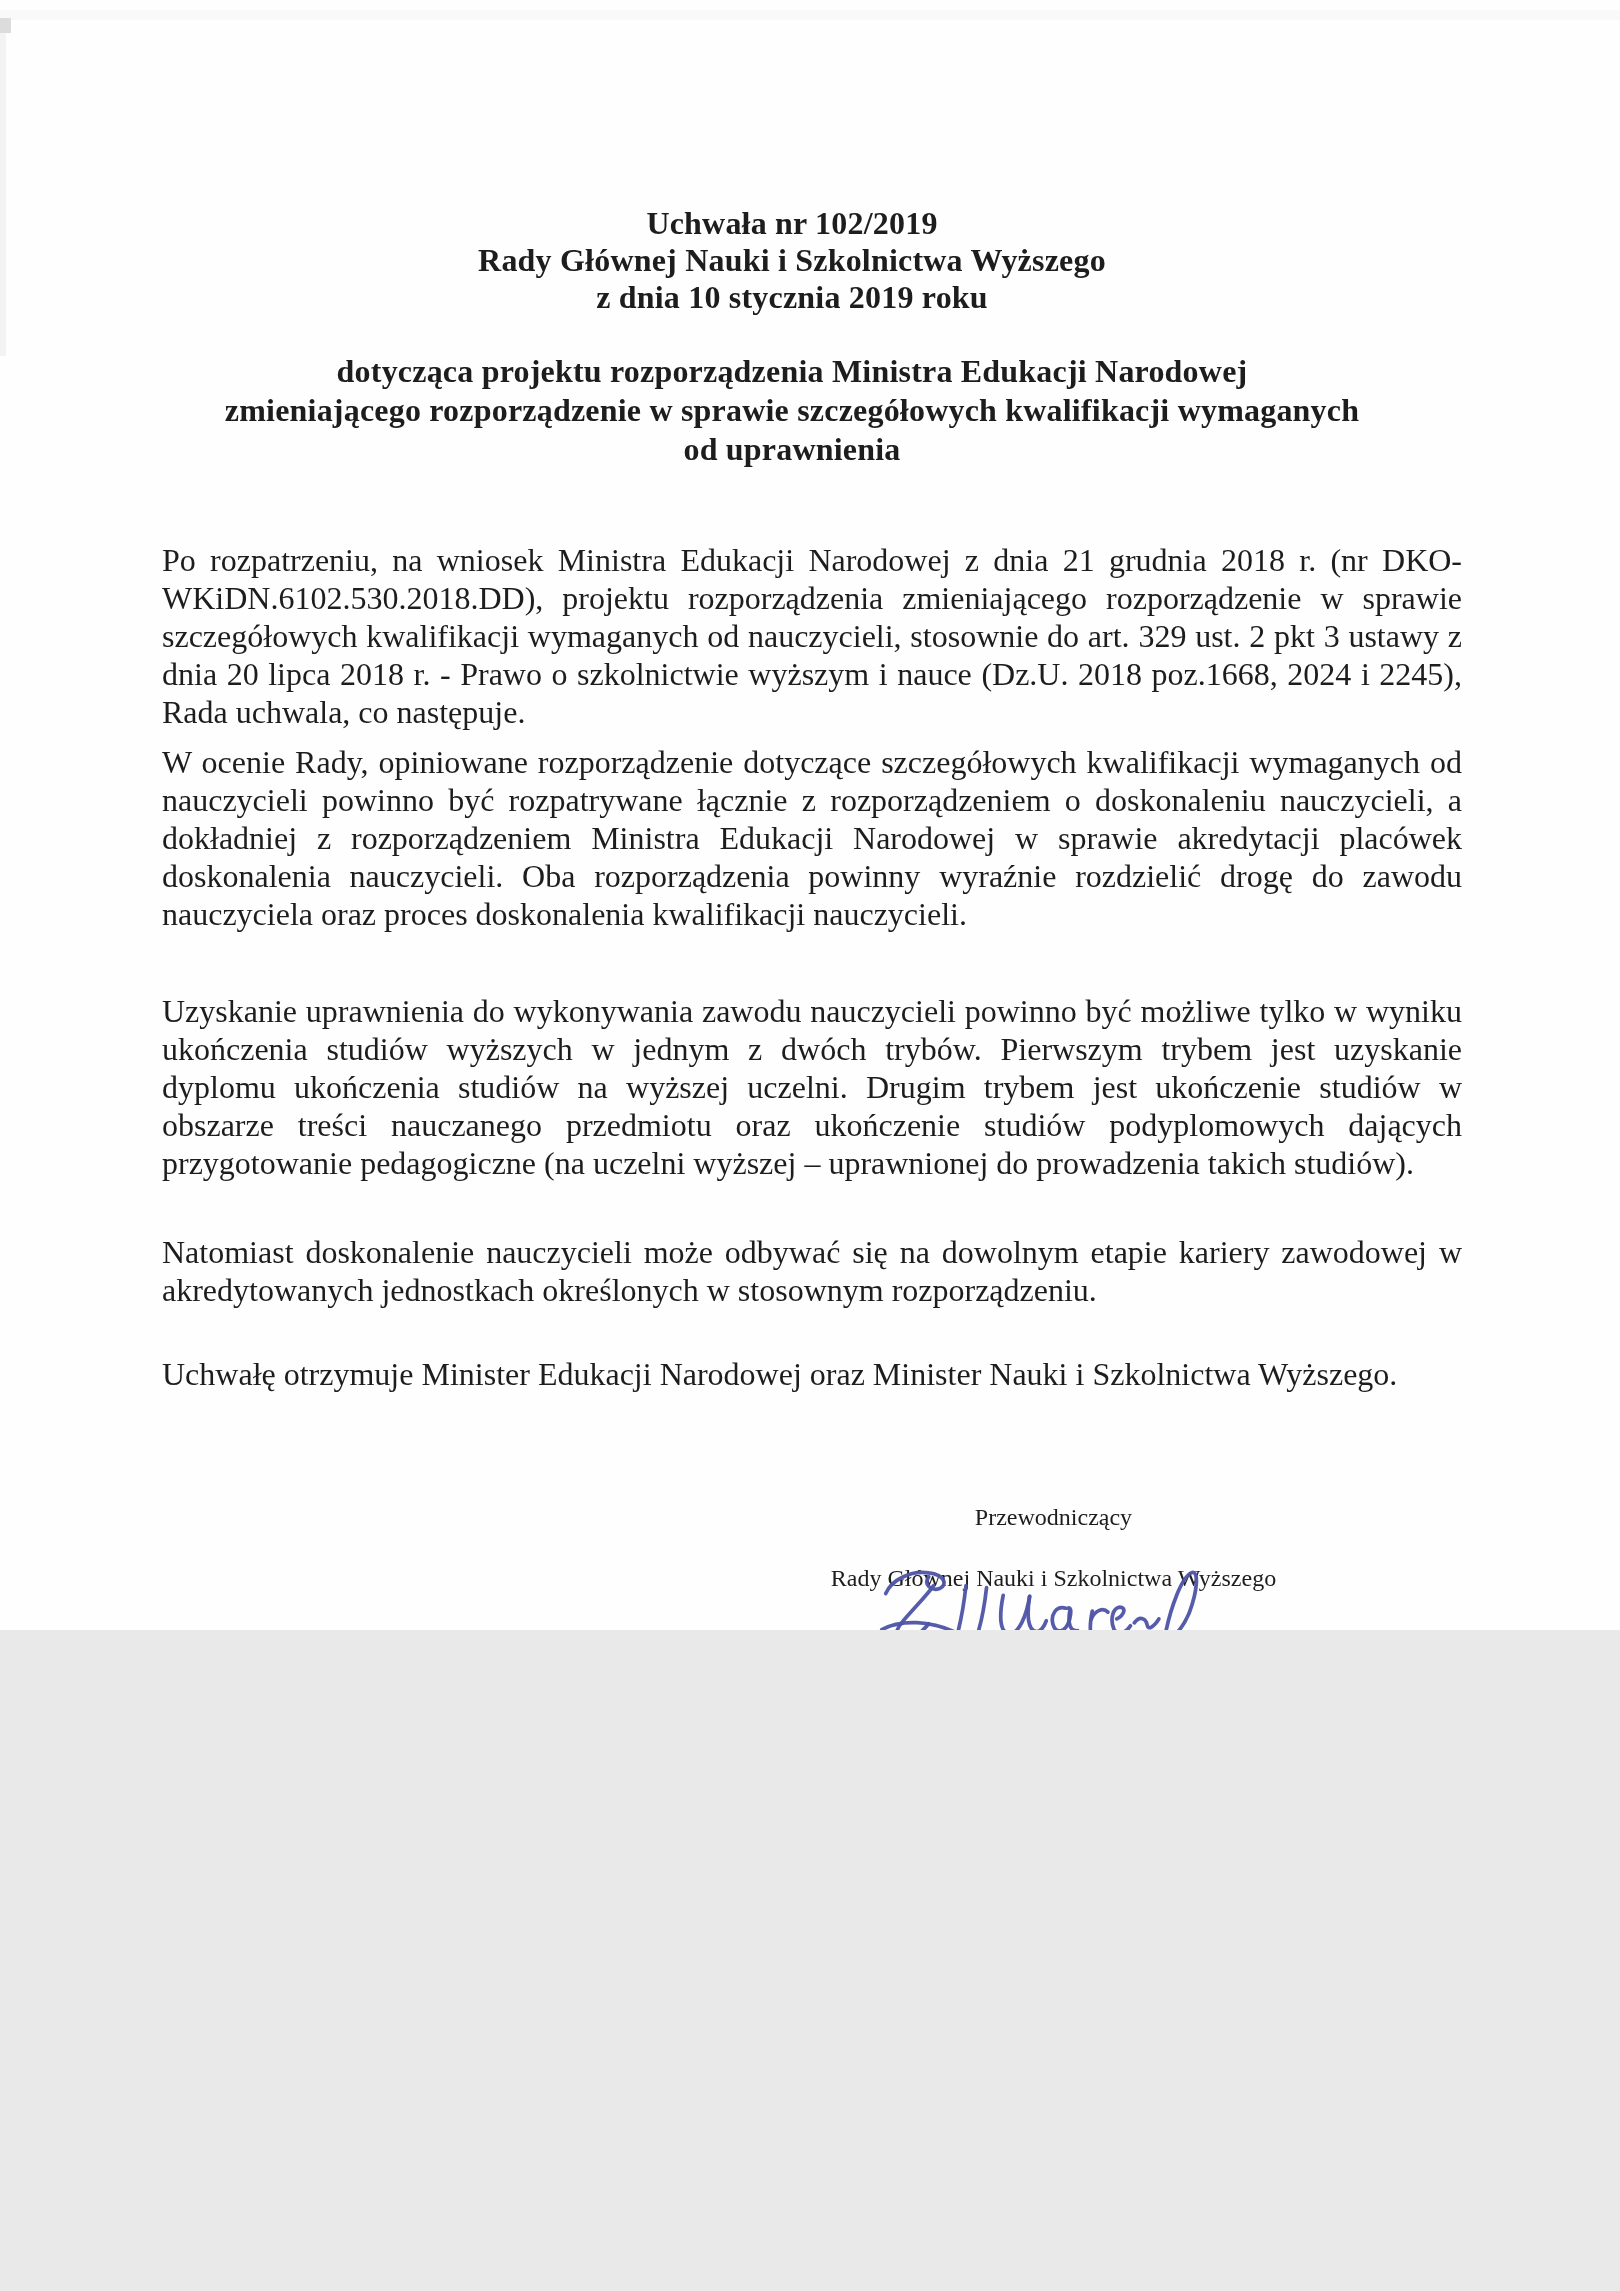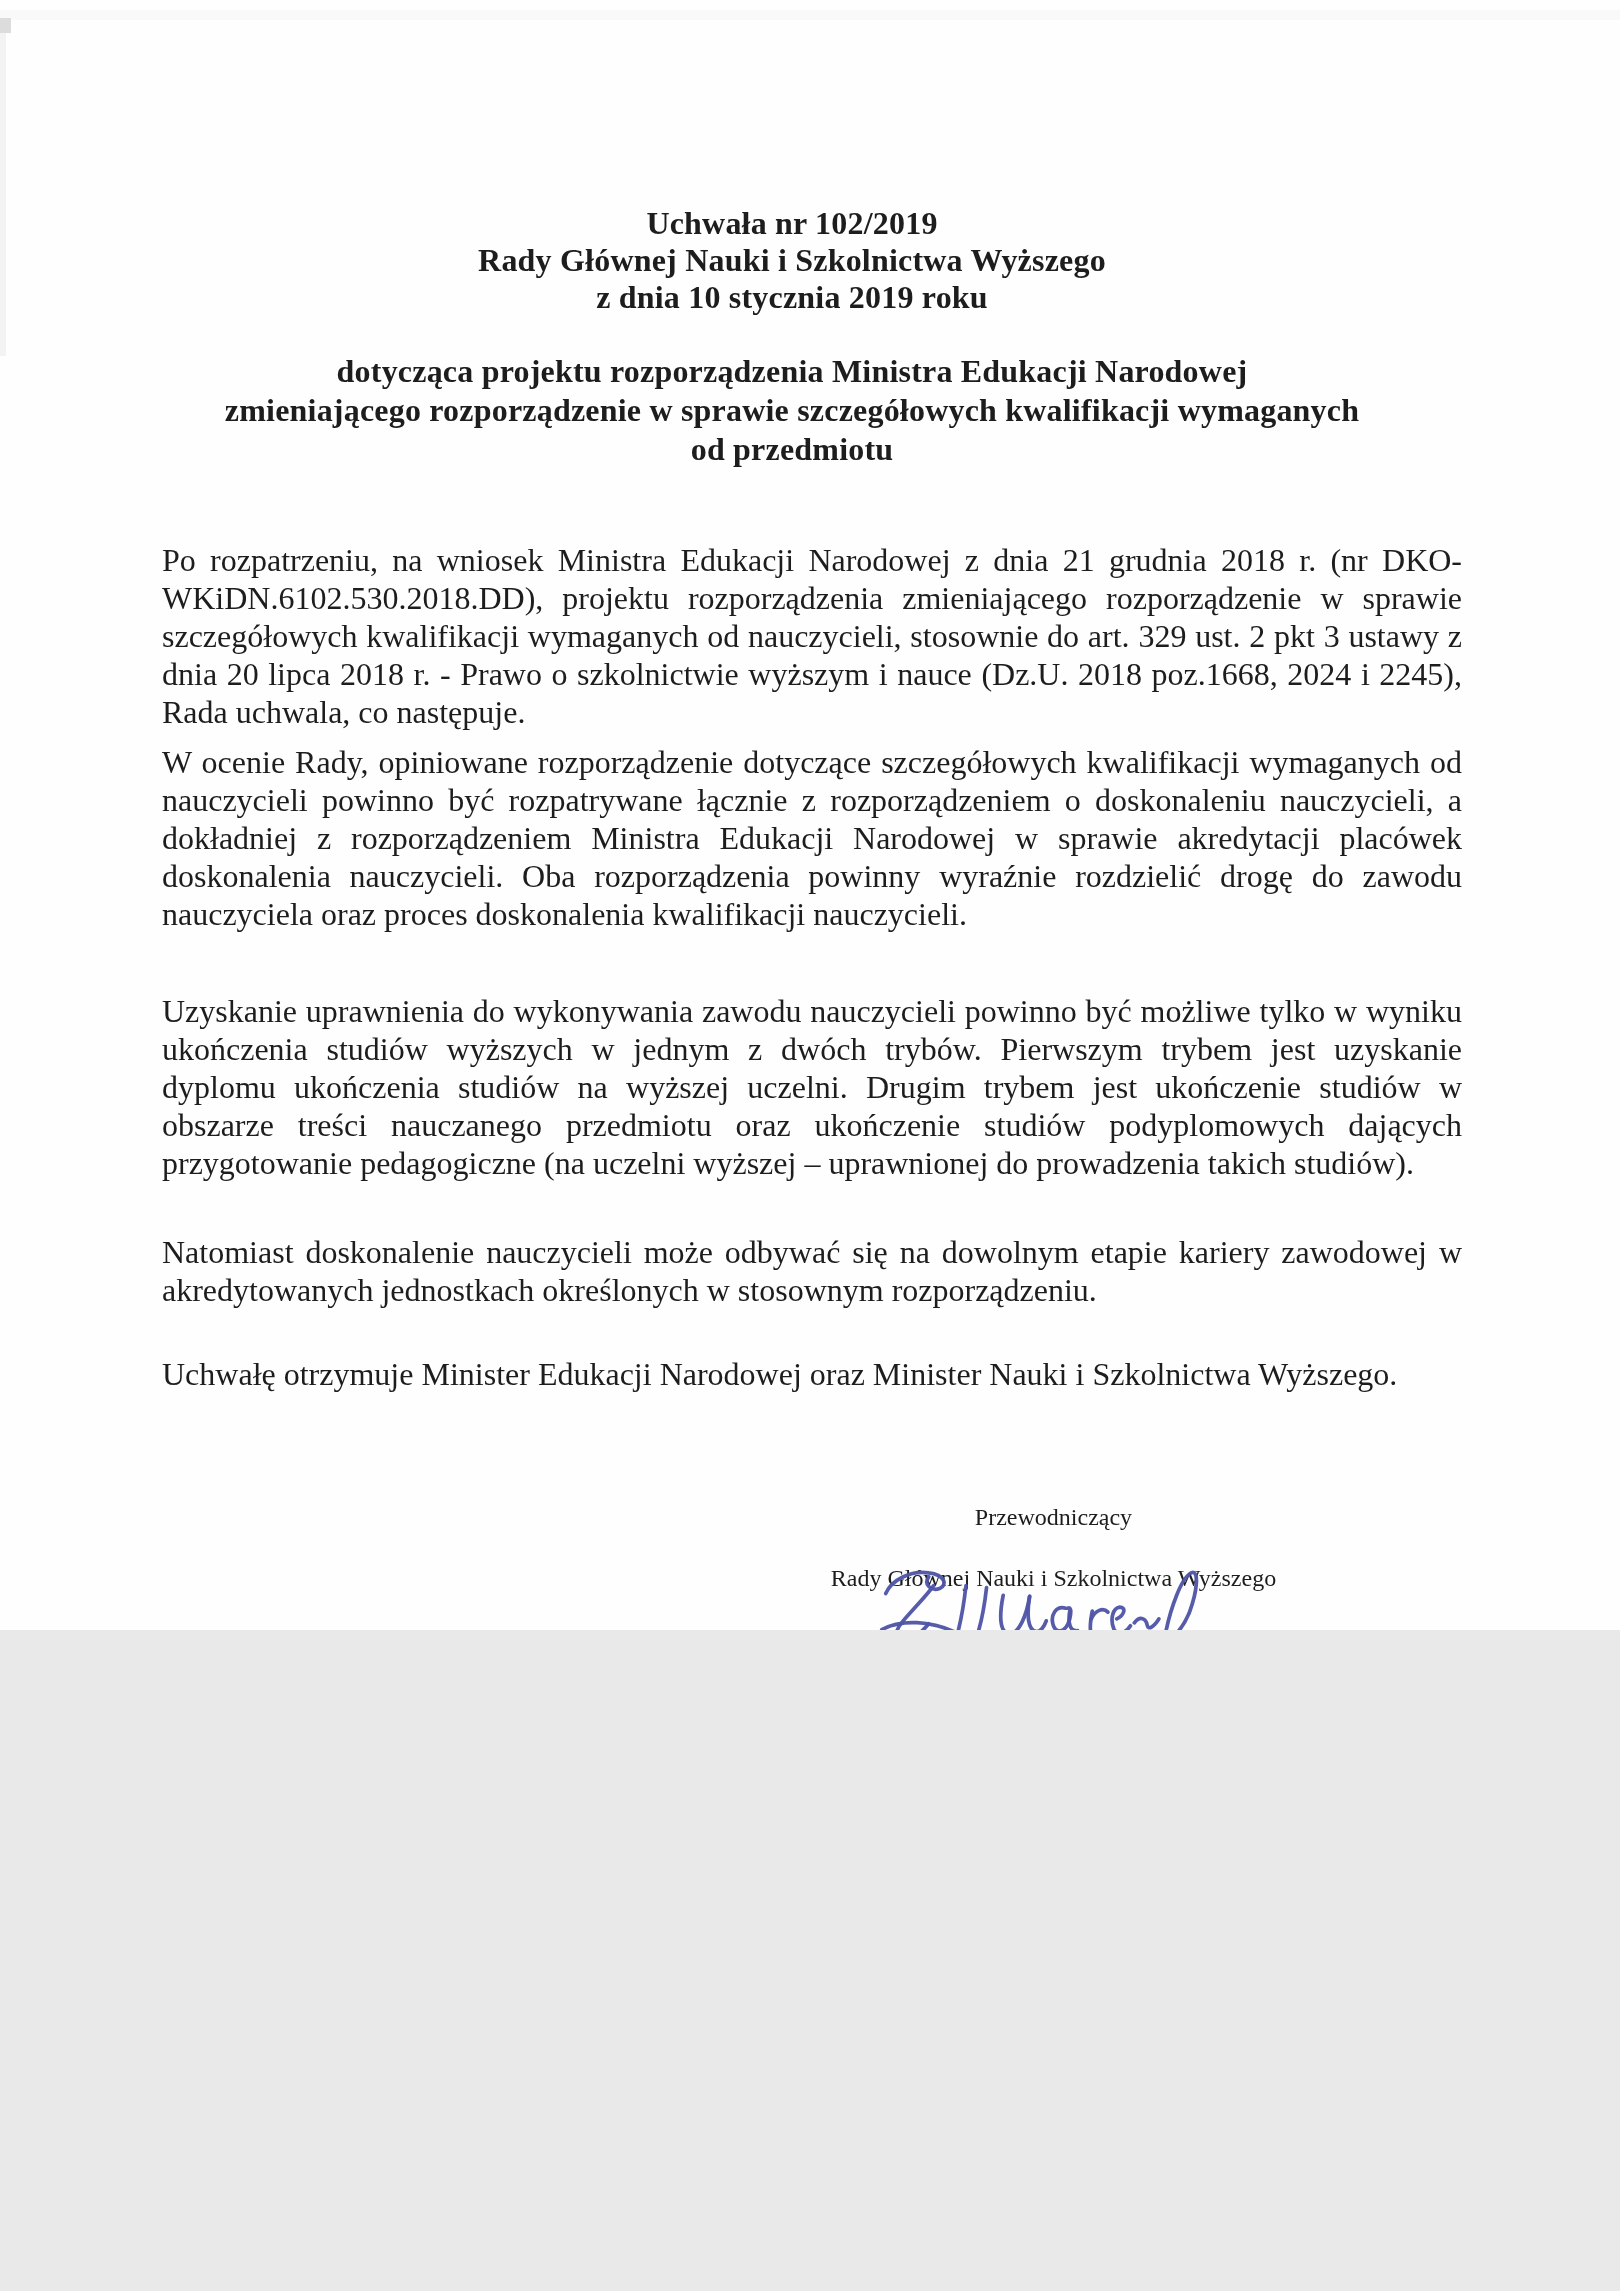--- a/index.html
+++ b/index.html
@@ -89,21 +89,21 @@
 
   <header class="centered-block title-block">
     <div>Uchwała nr 102/2019</div>
     <div>Rady Głównej Nauki i Szkolnictwa Wyższego</div>
     <div>z dnia 10 stycznia 2019 roku</div>
   </header>
 
   <section class="centered-block subject-block">
     <div>dotycząca projektu rozporządzenia Ministra Edukacji Narodowej</div>
     <div>zmieniającego rozporządzenie w sprawie szczegółowych kwalifikacji wymaganych</div>
-    <div>od przedmiotu</div>
+    <div>od uprawnienia</div>
   </section>
 
   <p class="para p1">Po rozpatrzeniu, na wniosek Ministra Edukacji Narodowej z dnia 21 grudnia 2018 r. (nr DKO-WKiDN.6102.530.2018.DD), projektu rozporządzenia zmieniającego rozporządzenie w sprawie szczegółowych kwalifikacji wymaganych od nauczycieli, stosownie do art. 329 ust. 2 pkt 3 ustawy z dnia 20 lipca 2018 r. - Prawo o szkolnictwie wyższym i nauce (Dz.U. 2018 poz.1668, 2024 i 2245), Rada uchwala, co następuje.</p>
   <p class="para p2">W ocenie Rady, opiniowane rozporządzenie dotyczące szczegółowych kwalifikacji wymaganych od nauczycieli powinno być rozpatrywane łącznie z rozporządzeniem o doskonaleniu nauczycieli, a dokładniej z rozporządzeniem Ministra Edukacji Narodowej w sprawie akredytacji placówek doskonalenia nauczycieli. Oba rozporządzenia powinny wyraźnie rozdzielić drogę do zawodu nauczyciela oraz proces doskonalenia kwalifikacji nauczycieli.</p>
   <p class="para p3">Uzyskanie uprawnienia do wykonywania zawodu nauczycieli powinno być możliwe tylko w wyniku ukończenia studiów wyższych w jednym z dwóch trybów. Pierwszym trybem jest uzyskanie dyplomu ukończenia studiów na wyższej uczelni. Drugim trybem jest ukończenie studiów w obszarze treści nauczanego przedmiotu oraz ukończenie studiów podyplomowych dających przygotowanie pedagogiczne (na uczelni wyższej – uprawnionej do prowadzenia takich studiów).</p>
   <p class="para p4">Natomiast doskonalenie nauczycieli może odbywać się na dowolnym etapie kariery zawodowej w akredytowanych jednostkach określonych w stosownym rozporządzeniu.</p>
   <p class="para p5">Uchwałę otrzymuje Minister Edukacji Narodowej oraz Minister Nauki i Szkolnictwa Wyższego.</p>
 
   <div class="sig-line sig-role">Przewodniczący</div>
   <div class="sig-line sig-org">Rady Głównej Nauki i Szkolnictwa Wyższego</div>

